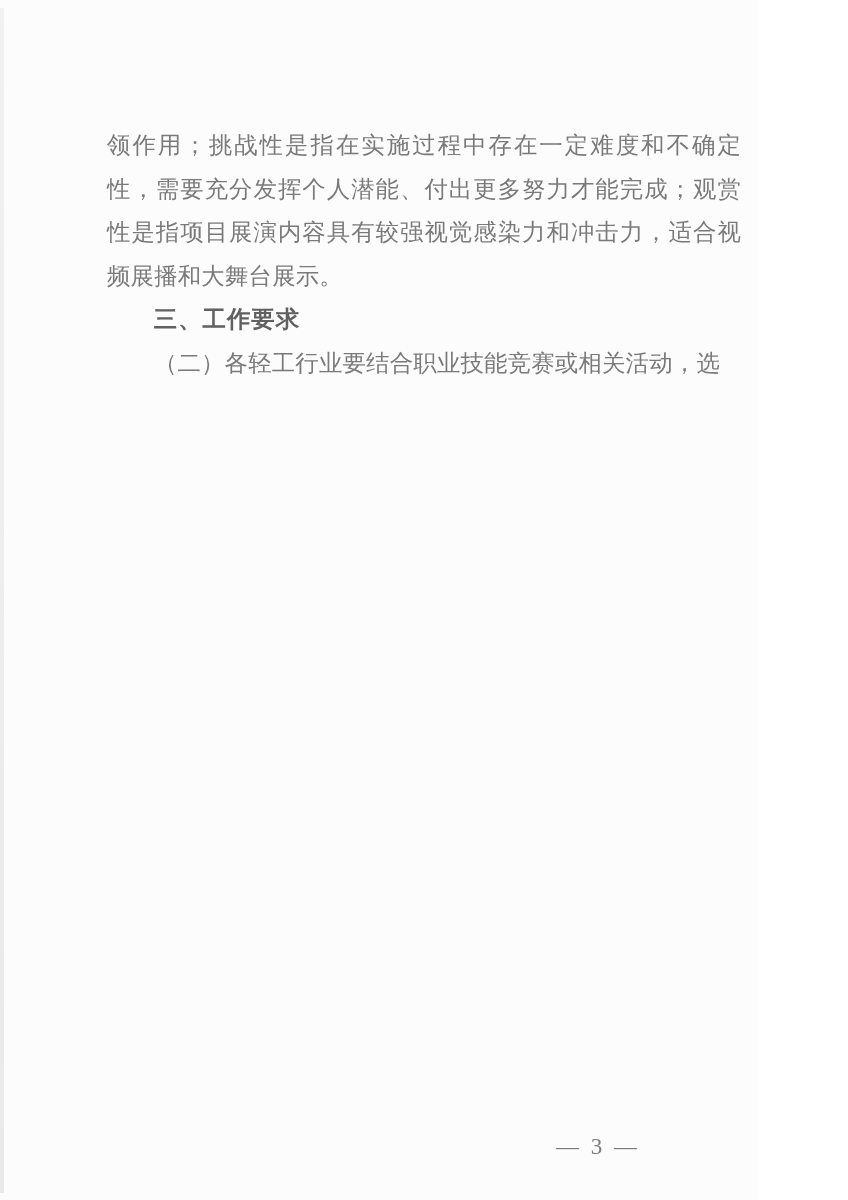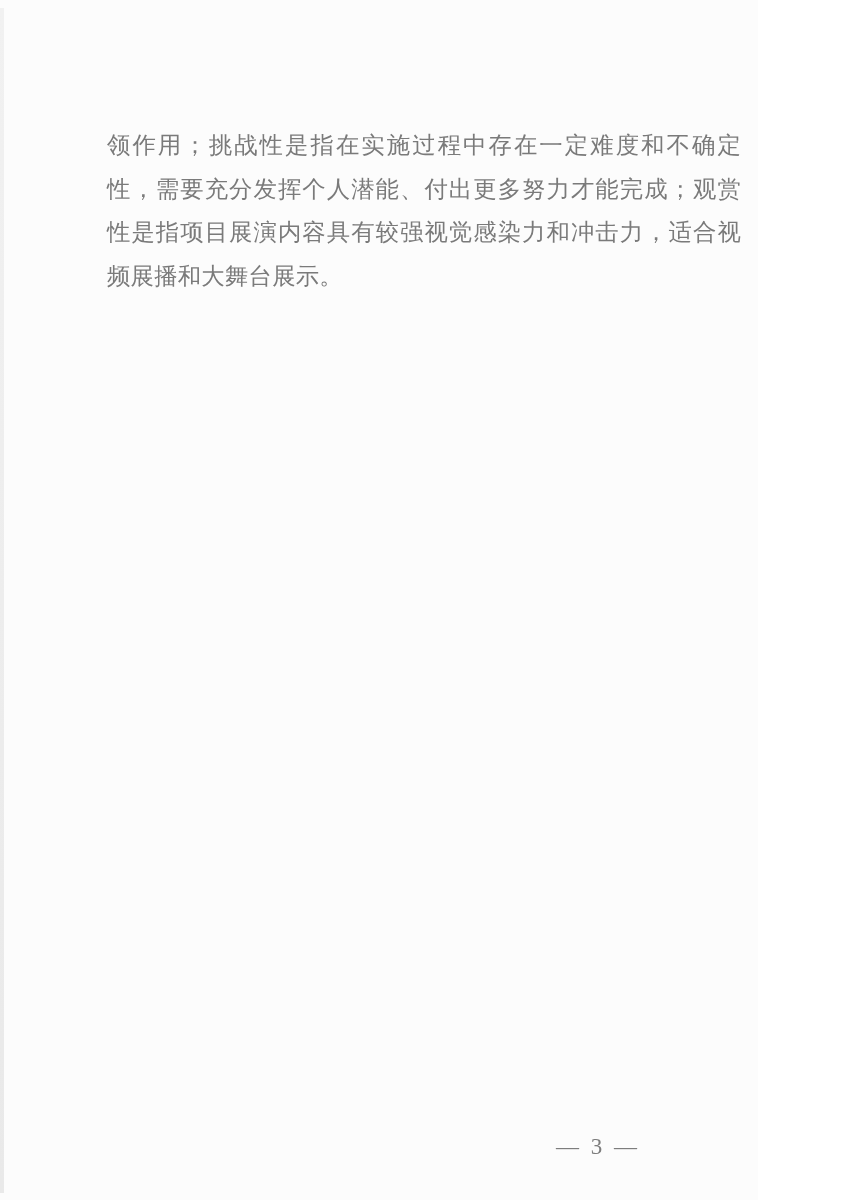--- a/index.html
+++ b/index.html
@@ -62,15 +62,17 @@
     white-space: pre;
   }
 </style>
 </head>
 <body>
 
 <div class="page">
   <div class="scan-edge"></div>
   <div class="text-block" id="text-block">
       <p class="para"><span class="seg">领作用；挑战性是指在实施过程中存在一定难度和不确定性，需要充分发挥个人潜能、付出更多努力才能完成；观赏性是指项目展演内容具有较强视觉感染力和冲击力，适合视频展播和大舞台展示。</span></p>
+      <p class="para indent heading"><span class="seg-bold">三、工作要求</span></p>
+      <p class="para indent"><span class="seg">（二）各轻工行业要结合职业技能竞赛或相关活动，选</span></p>
     </div>
   <div class="page-number">— 3 —</div>
 </div>
 
 </body></html>

